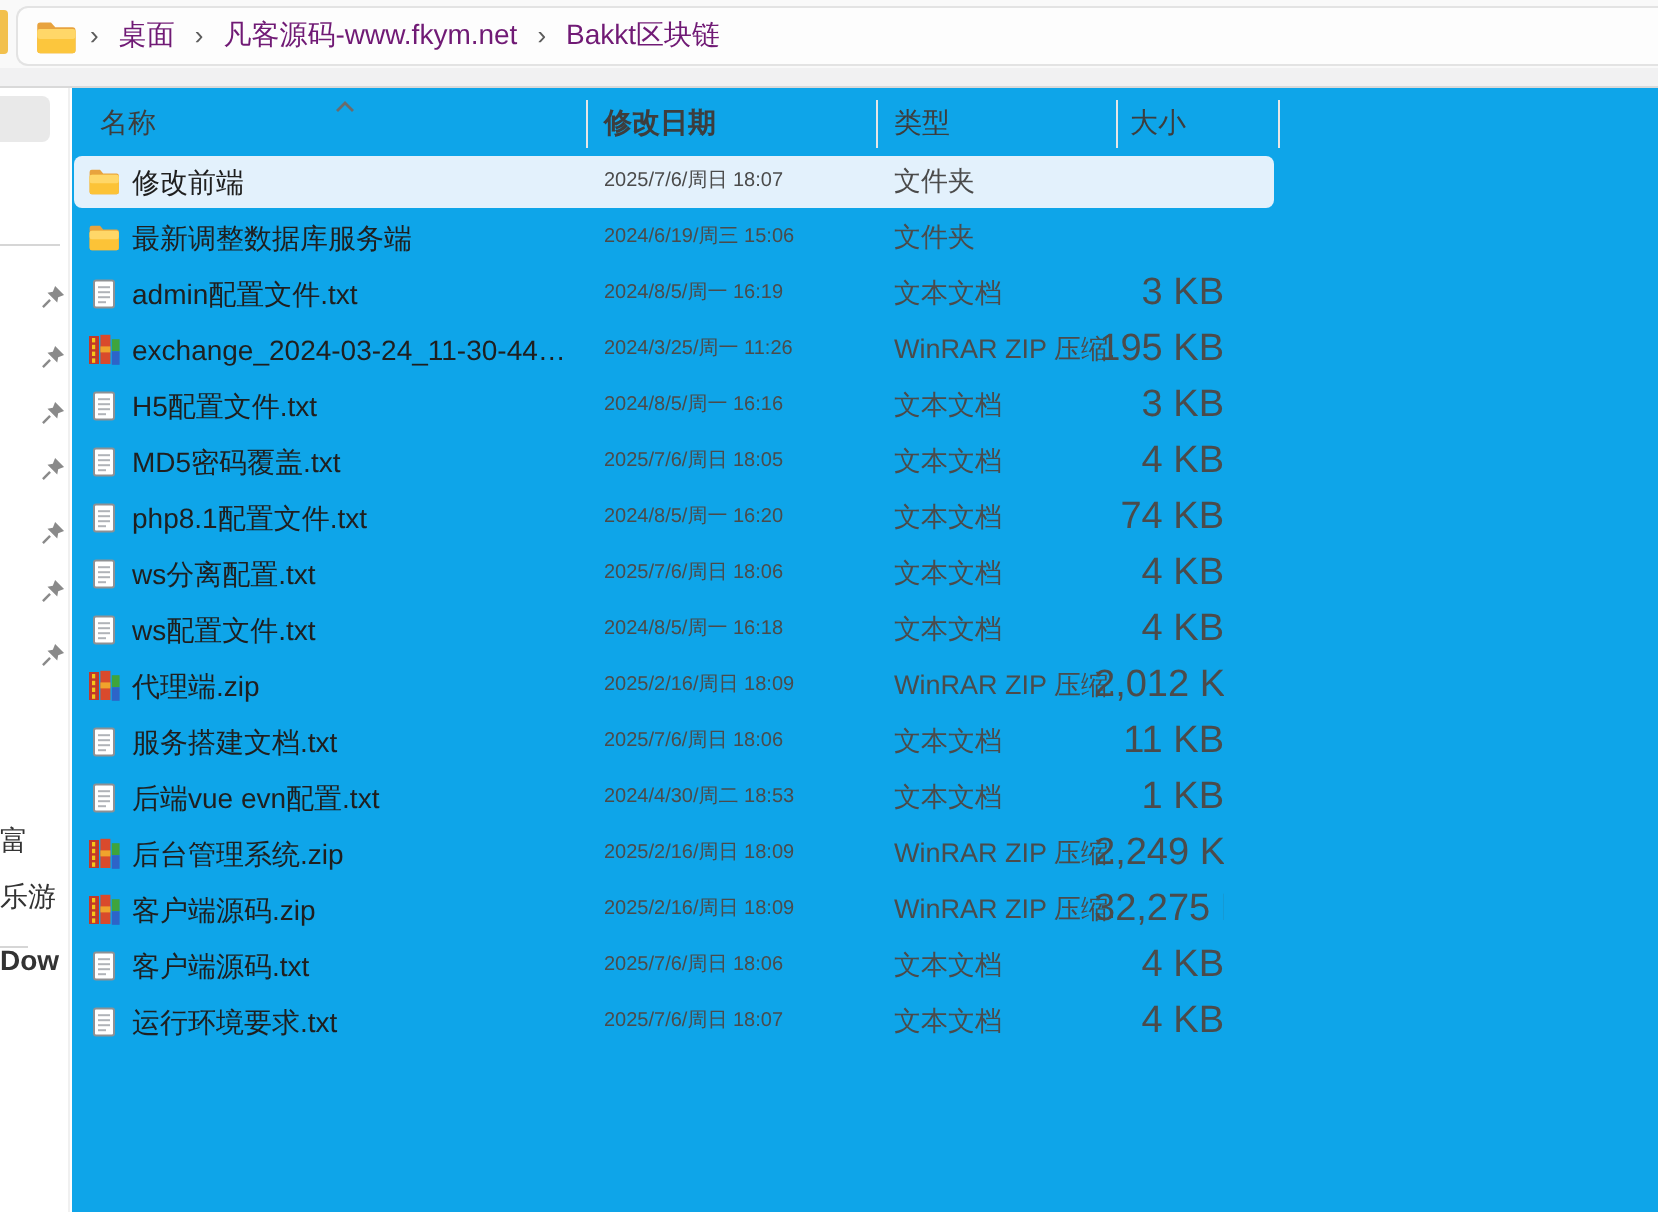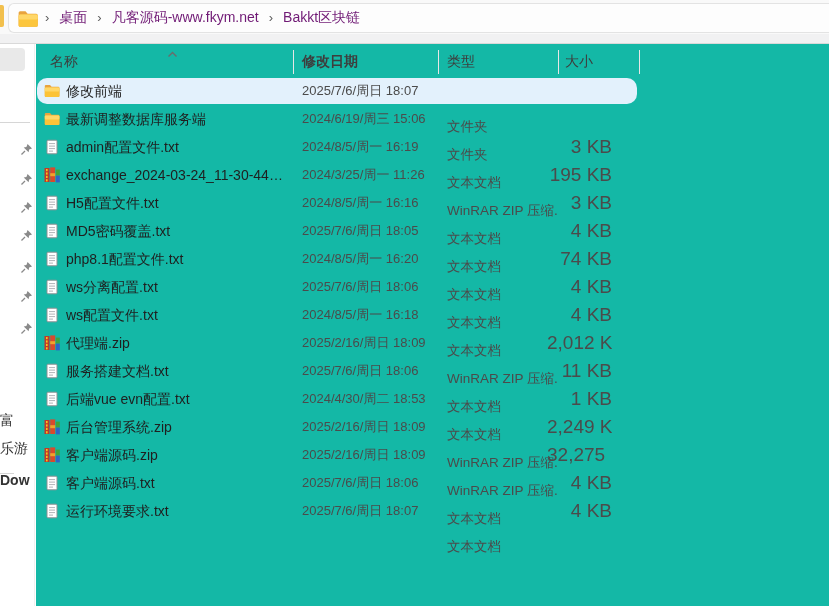--- a/index.html
+++ b/index.html
@@ -21,37 +21,37 @@
 
   
   .nav-strip { position:absolute; left:0; top:44px; width:35px; height:562px; background:#ffffff; border-right:1px solid #f0f0f0; }
   .nav-selected-fragment { position:absolute; left:0; top:4px; width:25px; height:23px; background:#e9e9e9; border-radius:0 4px 4px 0; }
   .nav-divider-1 { position:absolute; left:0; top:78px; width:30px; height:1px; background:#d6d6d6; }
   .nav-divider-2 { position:absolute; left:0; top:429px; width:14px; height:1px; background:#d6d6d6; }
   .nav-pin { position:absolute; left:20px; width:13px; height:13px; }
   .nav-frag { position:absolute; left:0; width:35px; overflow:hidden; font-size:14px; color:#333; white-space:nowrap; }
 
   
-  .content { position:absolute; left:36px; top:44px; width:793px; height:562px; background:#14b8a6; }
+  .content { position:absolute; left:36px; top:44px; width:793px; height:562px; background:#0ea5e9; }
   .header-row { position:absolute; left:0; top:0; width:793px; height:32px; }
   .sort-caret { position:absolute; left:131px; top:1px; width:11px; height:9px; }
   .hcell { position:absolute; top:9px; font-size:14px; color:#3d3d3d; white-space:nowrap; cursor:default; }
   .hc-name { left:14px; } .hc-date { left:266px;font-weight:bold; } .hc-type { left:411px; } .hc-size { left:529px; }
   .hsep { position:absolute; top:6px; width:1px; height:24px; background:#e6e6e6; cursor:col-resize; }
   .hs-1 { left:257px; } .hs-2 { left:402px; } .hs-3 { left:522px; } .hs-4 { left:603px; }
 
   .rows { position:absolute; left:1px; top:32px; padding-top:2px; width:600px; }
   .file-row { position:relative; height:26px; margin-bottom:2px; border-radius:4px; }
-  .file-row.selected { background:#e3f1fc;border-radius:10px; }
+  .file-row.selected { background:#e3f1fc; }
   .cell { position:absolute; top:0; height:26px; line-height:26px; white-space:nowrap; overflow:hidden; }
   .cell-icon { left:7px; width:17px; top:5px; height:16px; line-height:0; }
   .cell-icon svg { width:16px; height:16px; display:block; }
   .cell-name { left:29px; width:224px; font-size:14px; color:#1f1f1f; text-overflow:ellipsis; }
-  .cell-date { left:265px; width:140px; font-size:13px; color:#4b4b4b; }
-  .cell-type { left:410px; width:112px; font-size:13.5px; color:#4b4b4b;margin-top:36px; }
+  .cell-date { left:265px; width:140px; font-size:10px; color:#4b4b4b; }
+  .cell-type { left:410px; width:112px; font-size:13.5px; color:#4b4b4b; }
   .cell-size { left:510px; width:65px; font-size:19px; color:#4b4b4b; text-align:right; }
 </style>
 </head>
 <body>
 
 <div class="screen">
 
   <div class="top-band">
     <div class="clipped-icon-fragment"></div>
     <div class="addressbar">

